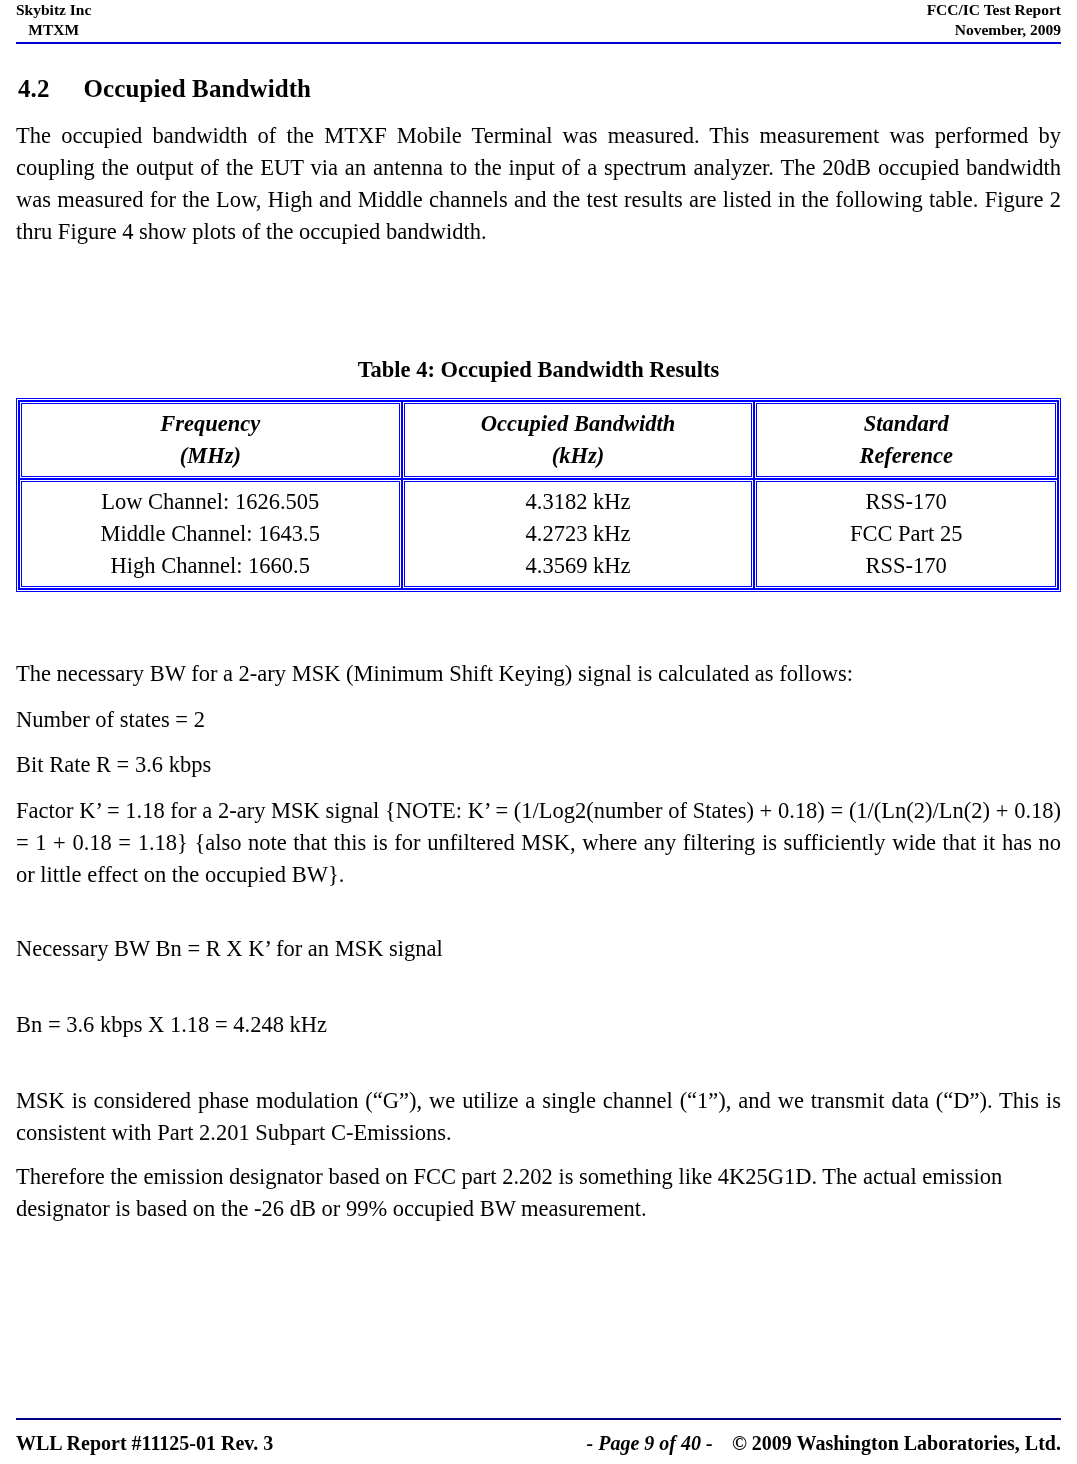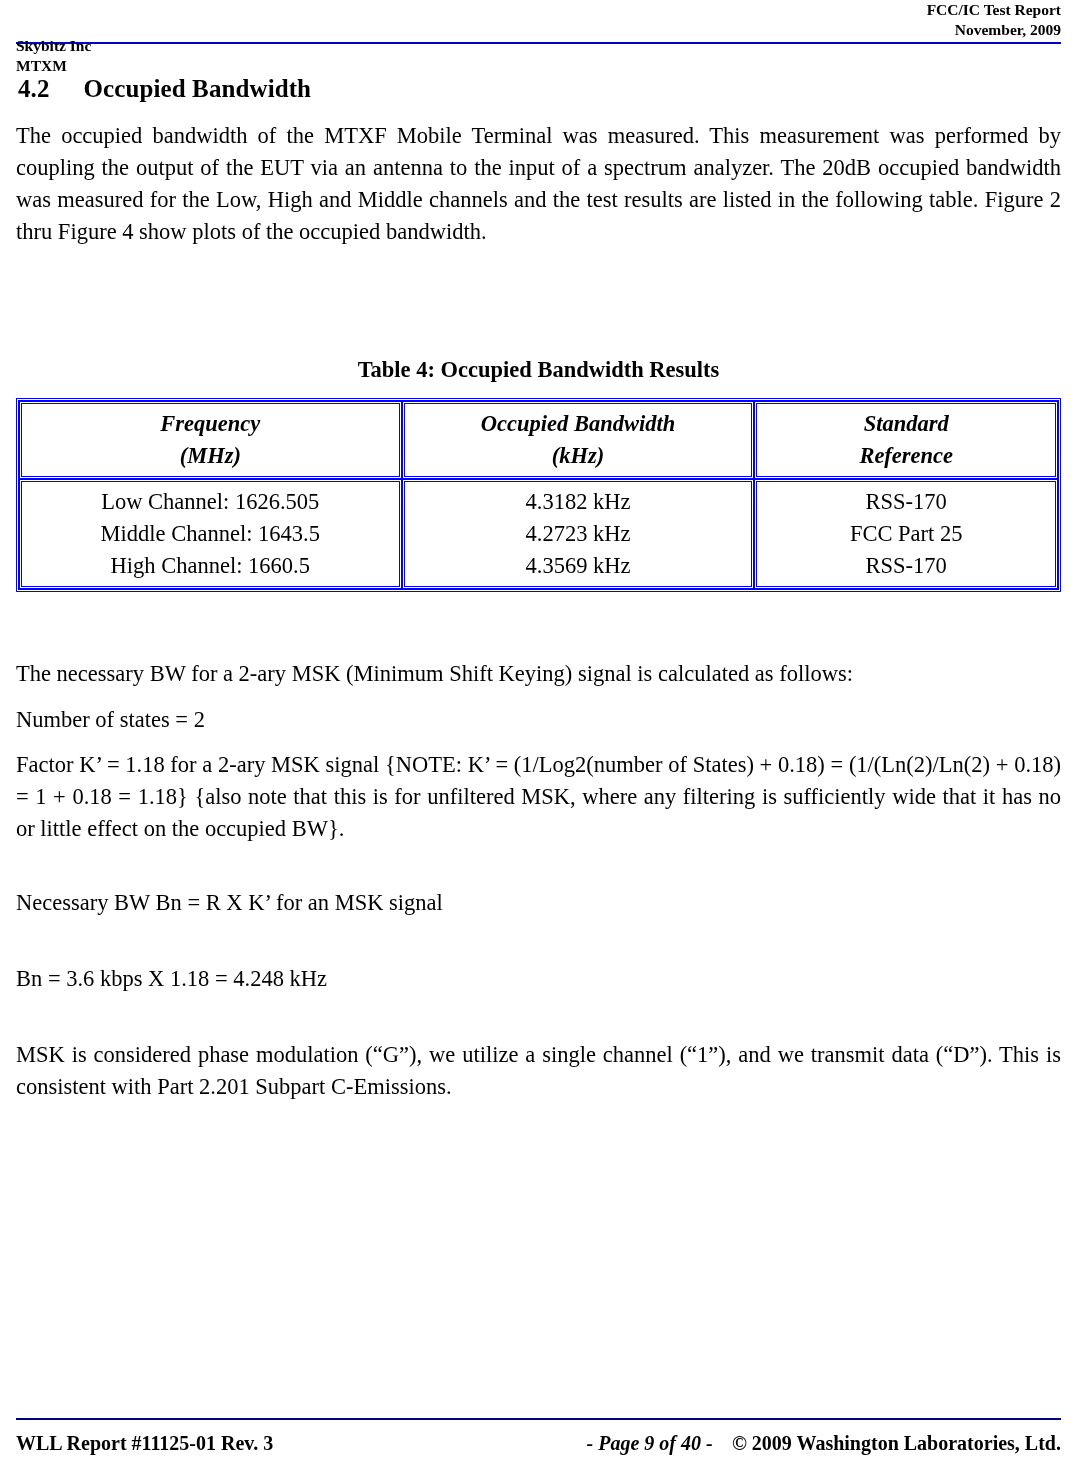--- a/index.html
+++ b/index.html
@@ -32,21 +32,21 @@
     top: 0;
     height: 42px;
     display: flex;
     justify-content: space-between;
     align-items: flex-start;
     border-bottom: 2.5px solid #0000cc;
     font-size: 15.5px;
     font-weight: bold;
     line-height: 1.28;
   }
-  .page-header .hdr-left  { text-align: left; margin-top: 36px; }
+  .page-header .hdr-left  { text-align: center; }
   .page-header .hdr-right { text-align: right; }
   .hdr-line { display: block; white-space: nowrap; }
 
   
   .content {
     position: absolute;
     left: 16px;
     right: 16px;
     top: 74px;
   }
@@ -196,34 +196,36 @@
             <span class="cell-line">RSS-170</span>
           </td>
         </tr>
       </tbody>
     </table>
 
     <div class="spacer-md"></div>
 
     <p class="calc-line">The necessary BW for a 2-ary MSK (Minimum Shift Keying) signal is calculated as follows:</p>
     <p class="calc-line">Number of states = 2</p>
+    <p class="calc-line">Bit Rate R = 3.6 kbps</p>
 
     <p class="body-par">Factor K’ = 1.18 for a 2-ary MSK signal {NOTE: K’ = (1/Log2(number of States) + 0.18) = (1/(Ln(2)/Ln(2) + 0.18) = 1 + 0.18 = 1.18} {also note that this is for unfiltered MSK, where any filtering is sufficiently wide that it has no or little effect on the occupied BW}.</p>
 
     <div class="spacer-sm"></div>
 
     <p class="calc-line">Necessary BW Bn = R X K’ for an MSK signal</p>
 
     <div class="spacer-sm"></div>
 
     <p class="calc-line">Bn = 3.6 kbps X 1.18 = 4.248 kHz</p>
 
     <div class="spacer-sm"></div>
 
     <p class="body-par">MSK is considered phase modulation (“G”), we utilize a single channel (“1”), and we transmit data (“D”). This is consistent with Part 2.201 Subpart C-Emissions.</p>
+    <p class="body-par last-left">Therefore the emission designator based on FCC part 2.202 is something like 4K25G1D. The actual emission designator is based on the -26 dB or 99% occupied BW measurement.</p>
 
   </div>
 
   <div class="page-footer">
     <div class="ftr-left">WLL Report #11125-01 Rev. 3</div>
     <div class="ftr-center">- Page 9 of 40 -</div>
     <div class="ftr-right">© 2009 Washington Laboratories, Ltd.</div>
   </div>
 
 </div>

